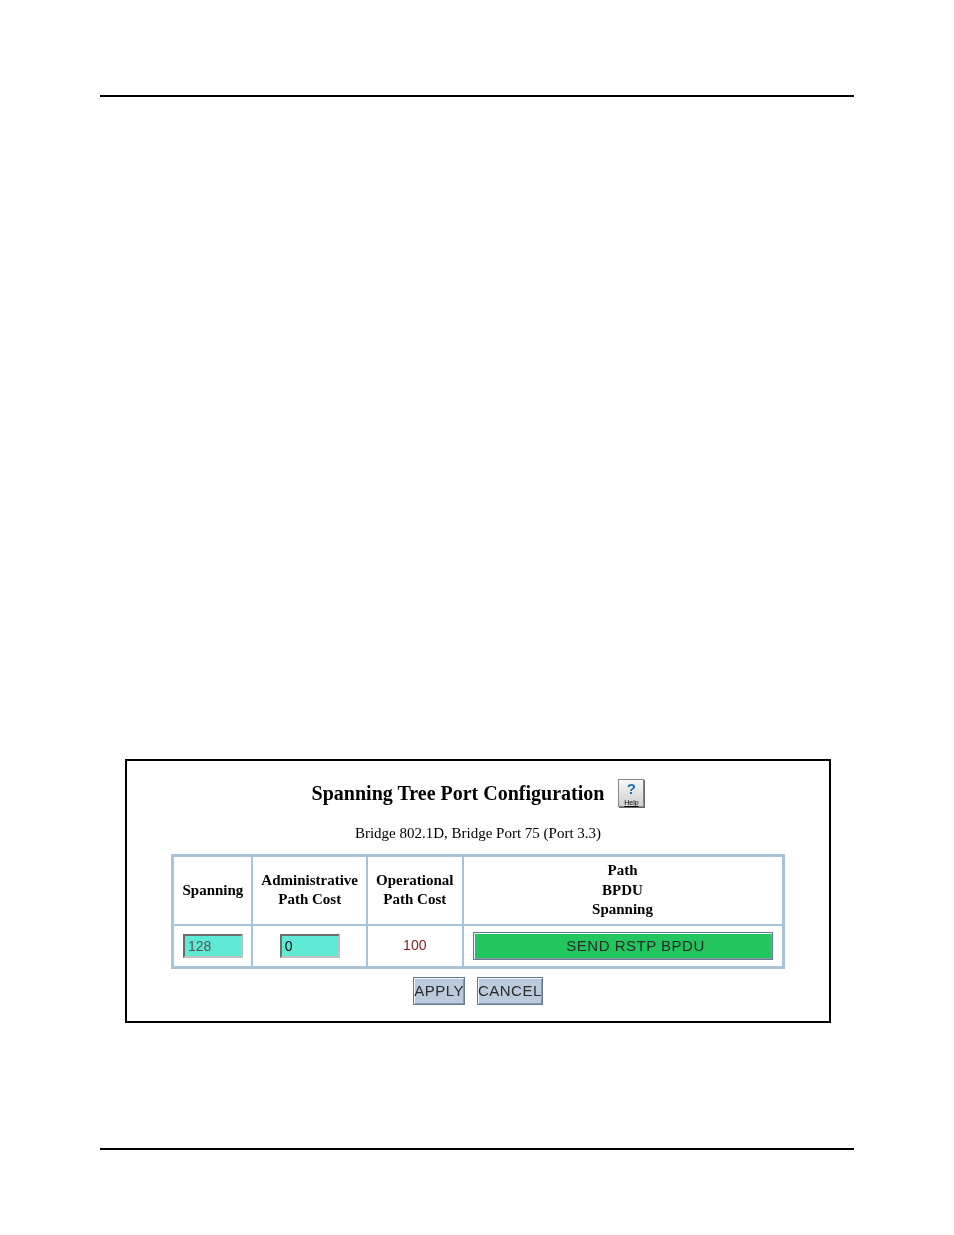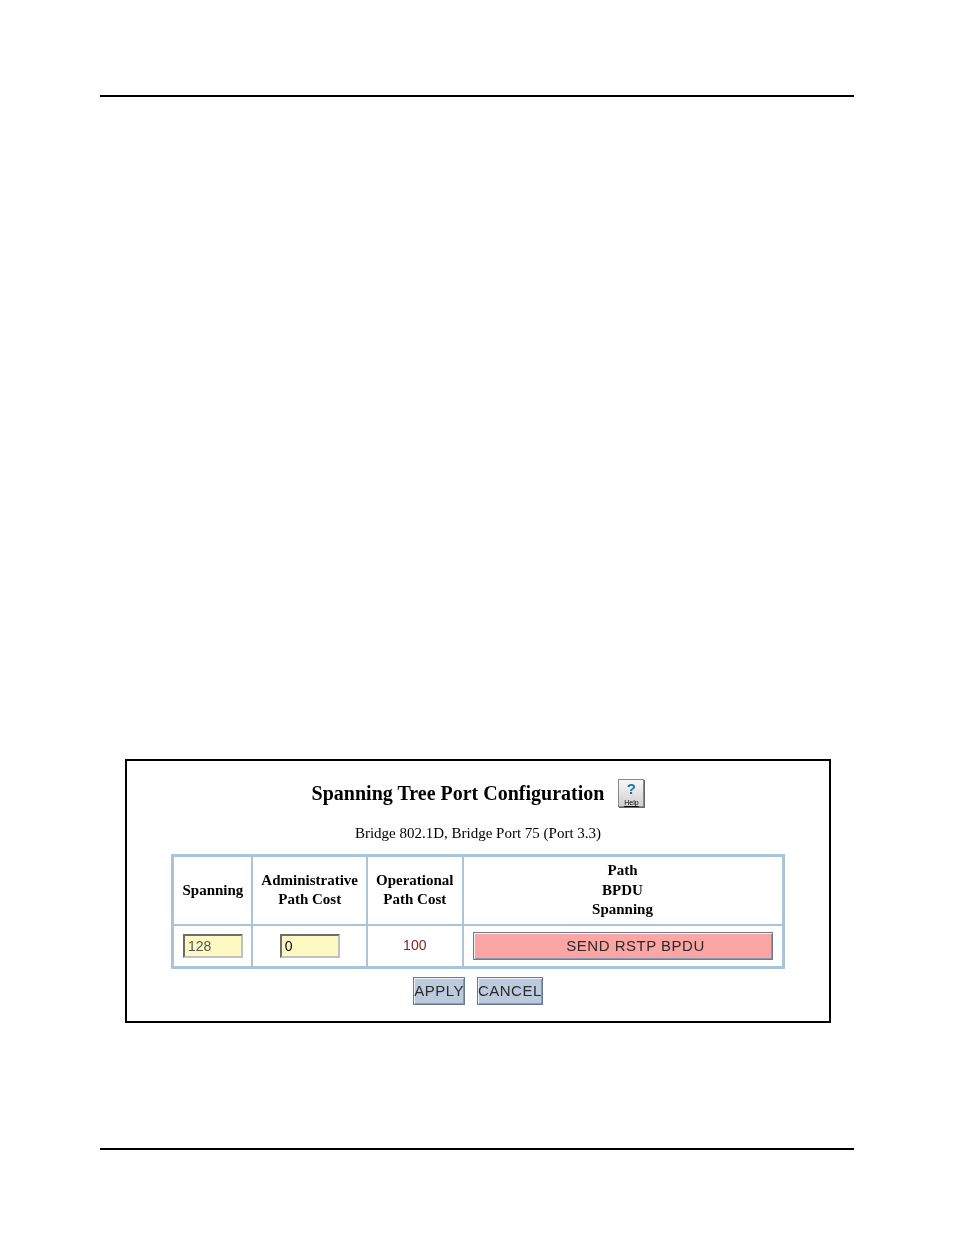--- a/index.html
+++ b/index.html
@@ -126,39 +126,39 @@
       height: 42px;
     }
     .col-priority { width: 78px; }
     .col-admin { width: 105px; }
     .col-oper { width: 89px; }
     .col-force { width: 320px; }
     .sunken-input {
       width: 60px;
       height: 24px;
       border: 2px inset #c0c0c0;
-      background: #fef9c3;
+      background: #5eead4;
       font-family: Arial, sans-serif;
       font-size: 14px;
       color: #555;
       padding: 1px 3px;
       text-align: left;
     }
     .admin-input {
       color: #000;
     }
     .static-value {
       font-family: Arial, sans-serif;
       font-size: 14px;
       color: #7f1d1d;
     }
     .wide-button {
       width: 300px;
       height: 28px;
-      background: #fca5a5;
+      background: #22c55e;
       border: 1px solid #6a7a8d;
       font-family: Arial, sans-serif;
       font-size: 15px;
       color: #2a2a2a;
       cursor: pointer;
       box-shadow: inset 1px 1px 0 #eef3f9, inset -1px -1px 0 #8a99ad;
       letter-spacing: 0.5px;
       padding-left: 32px;
     }
     .button-row {

